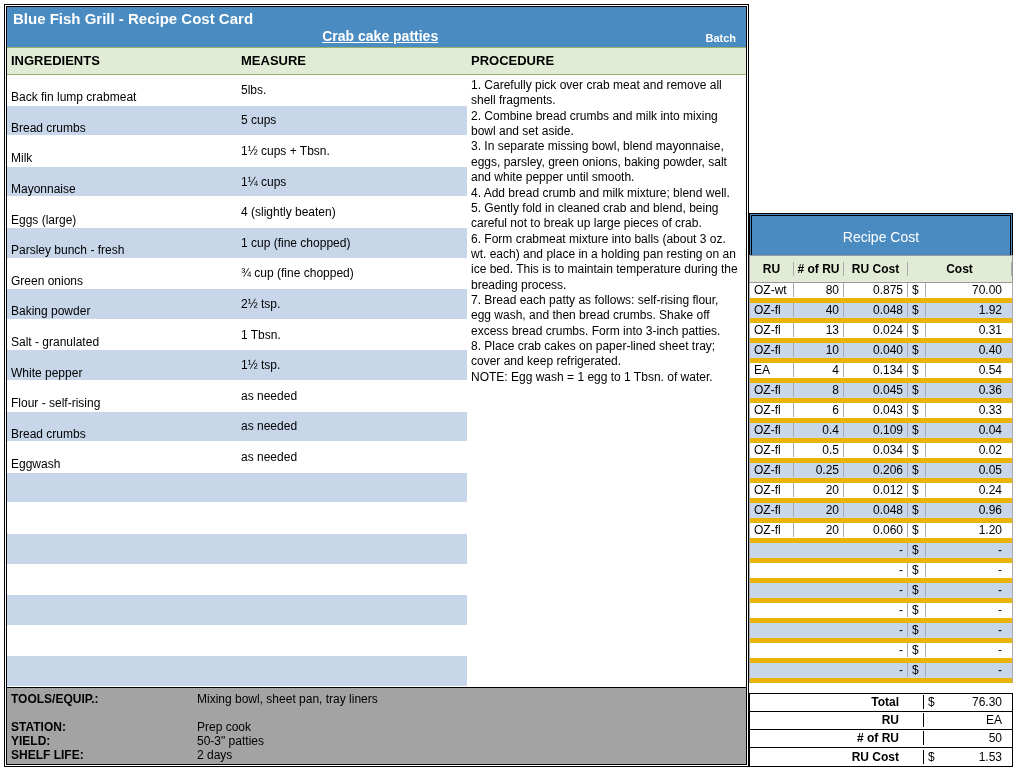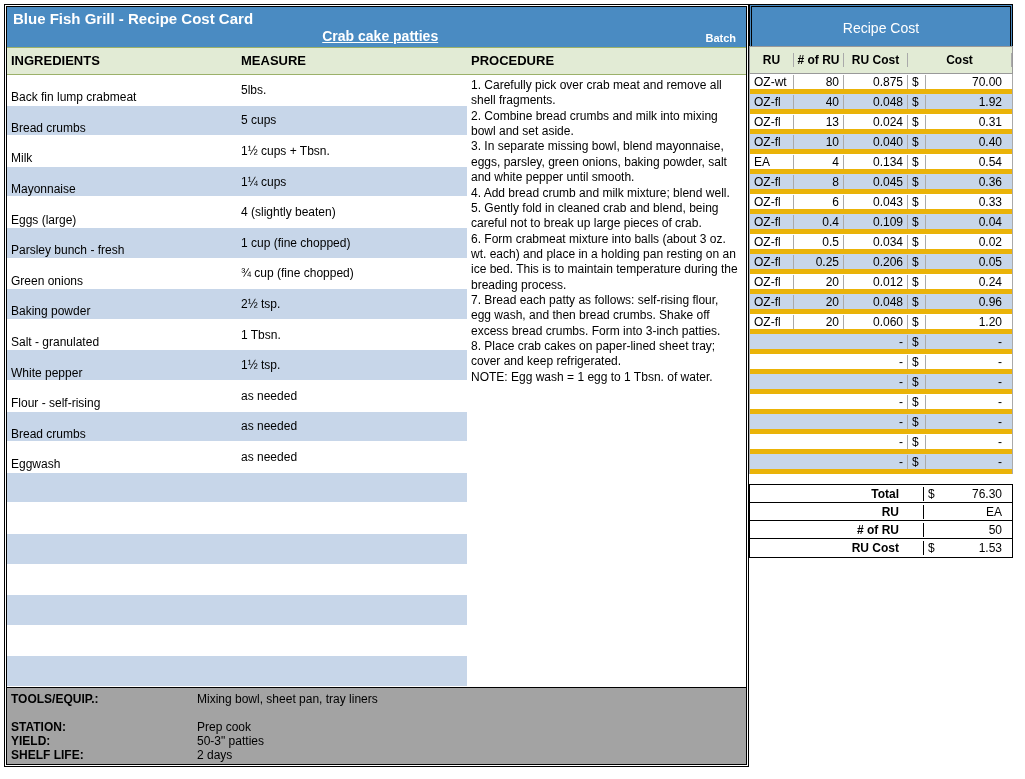--- a/index.html
+++ b/index.html
@@ -7,20 +7,21 @@
     font-family: Arial, Helvetica, sans-serif;
     font-size: 12px;
     color: #000;
     background: #fff;
     padding: 4px;
   }
   .wrap {
     display: flex;
     gap: 0;
     width: 1017px;
+    align-items: flex-end;
   }
   .card-left {
     width: 745px;
     border: 3px double #000;
   }
   .card-right {
     width: 264px;
   }
   .hdr-blue {
     background: #4a8bc2;

